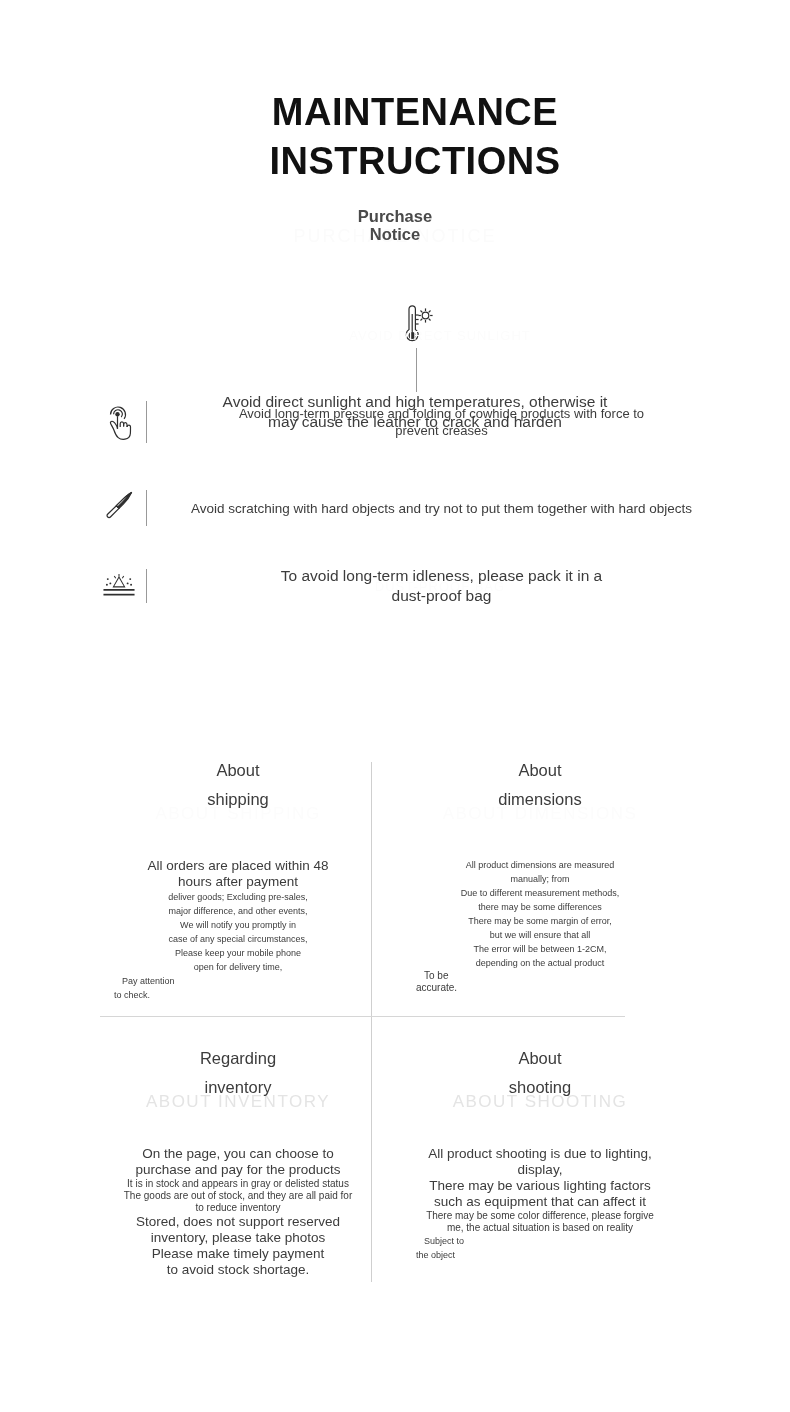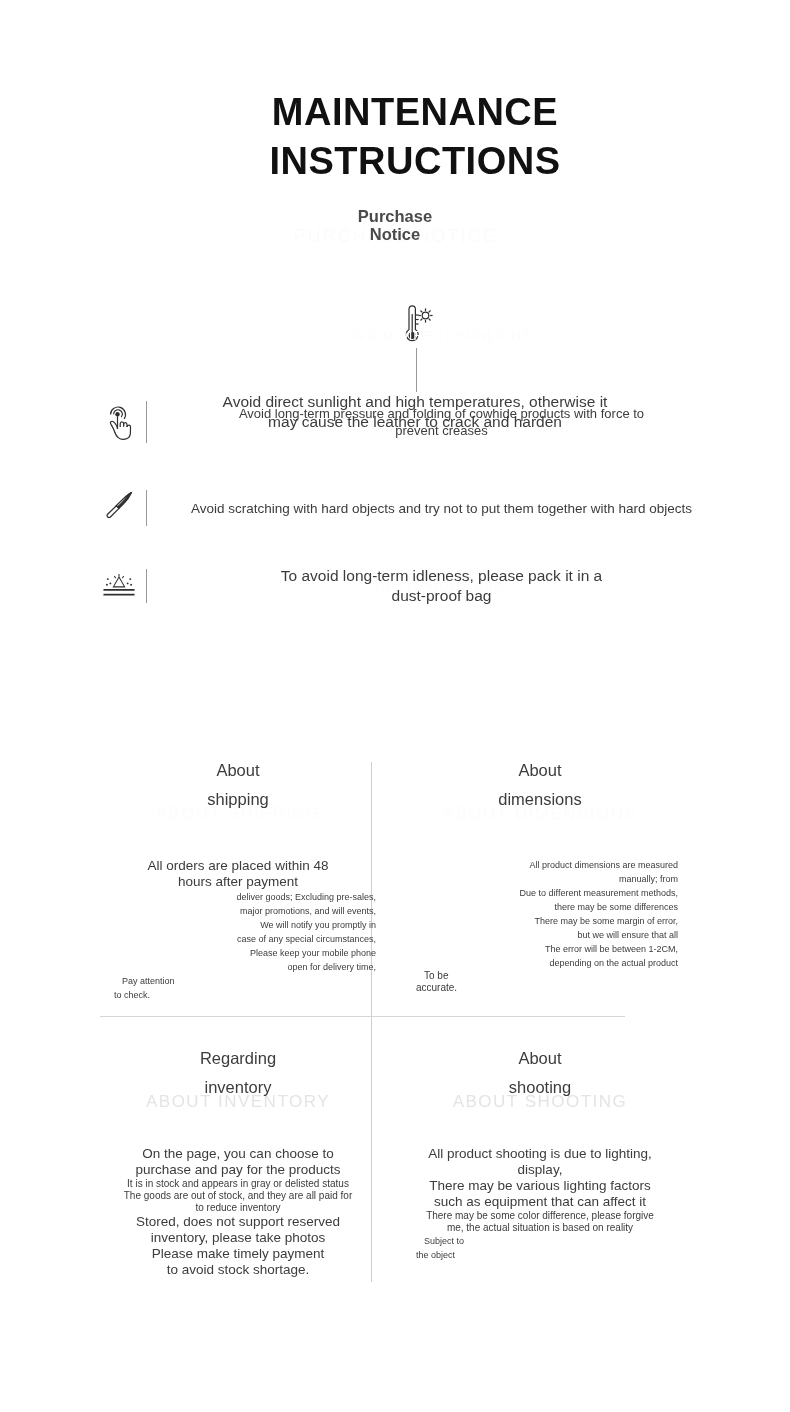--- a/index.html
+++ b/index.html
@@ -198,21 +198,21 @@
   .quad-body {
     text-align: center;
     padding-top: 20px;
   }
   .quad-body .ln {
     display: block;
     color: #3c3c3c;
     white-space: nowrap;
   }
   .ln.big   { font-size: 13.5px; line-height: 16px; }
-  .ln.small { font-size: 9px;    line-height: 14px; text-align: right; }
+  .ln.small { font-size: 9px;    line-height: 14px; }
   .ln.tiny  { font-size: 10px;  line-height: 12px; }
   .ln.left  { text-align: left; padding-left: 22px; }
   .ln.left2 { text-align: left; padding-left: 14px; }
 </style>
 </head>
 <body>
 
 <div class="page">
 
   <div class="header">
@@ -327,21 +327,21 @@
           <div class="quad-watermark wm-faint">ABOUT SHIPPING</div>
           <div class="quad-title">
             <span>About</span>
             <span class="l2">shipping</span>
           </div>
         </div>
         <div class="quad-body">
           <span class="ln big">All orders are placed within 48</span>
           <span class="ln big">hours after payment</span>
           <span class="ln small">deliver goods; Excluding pre-sales,</span>
-          <span class="ln small">major promotions, and will events,</span>
+          <span class="ln small">major difference, and other events,</span>
           <span class="ln small">We will notify you promptly in</span>
           <span class="ln small">case of any special circumstances,</span>
           <span class="ln small">Please keep your mobile phone</span>
           <span class="ln small">open for delivery time,</span>
           <span class="ln small left">Pay attention</span>
           <span class="ln small left2">to check.</span>
         </div>
       </div>
 
       <div class="quad tr">

